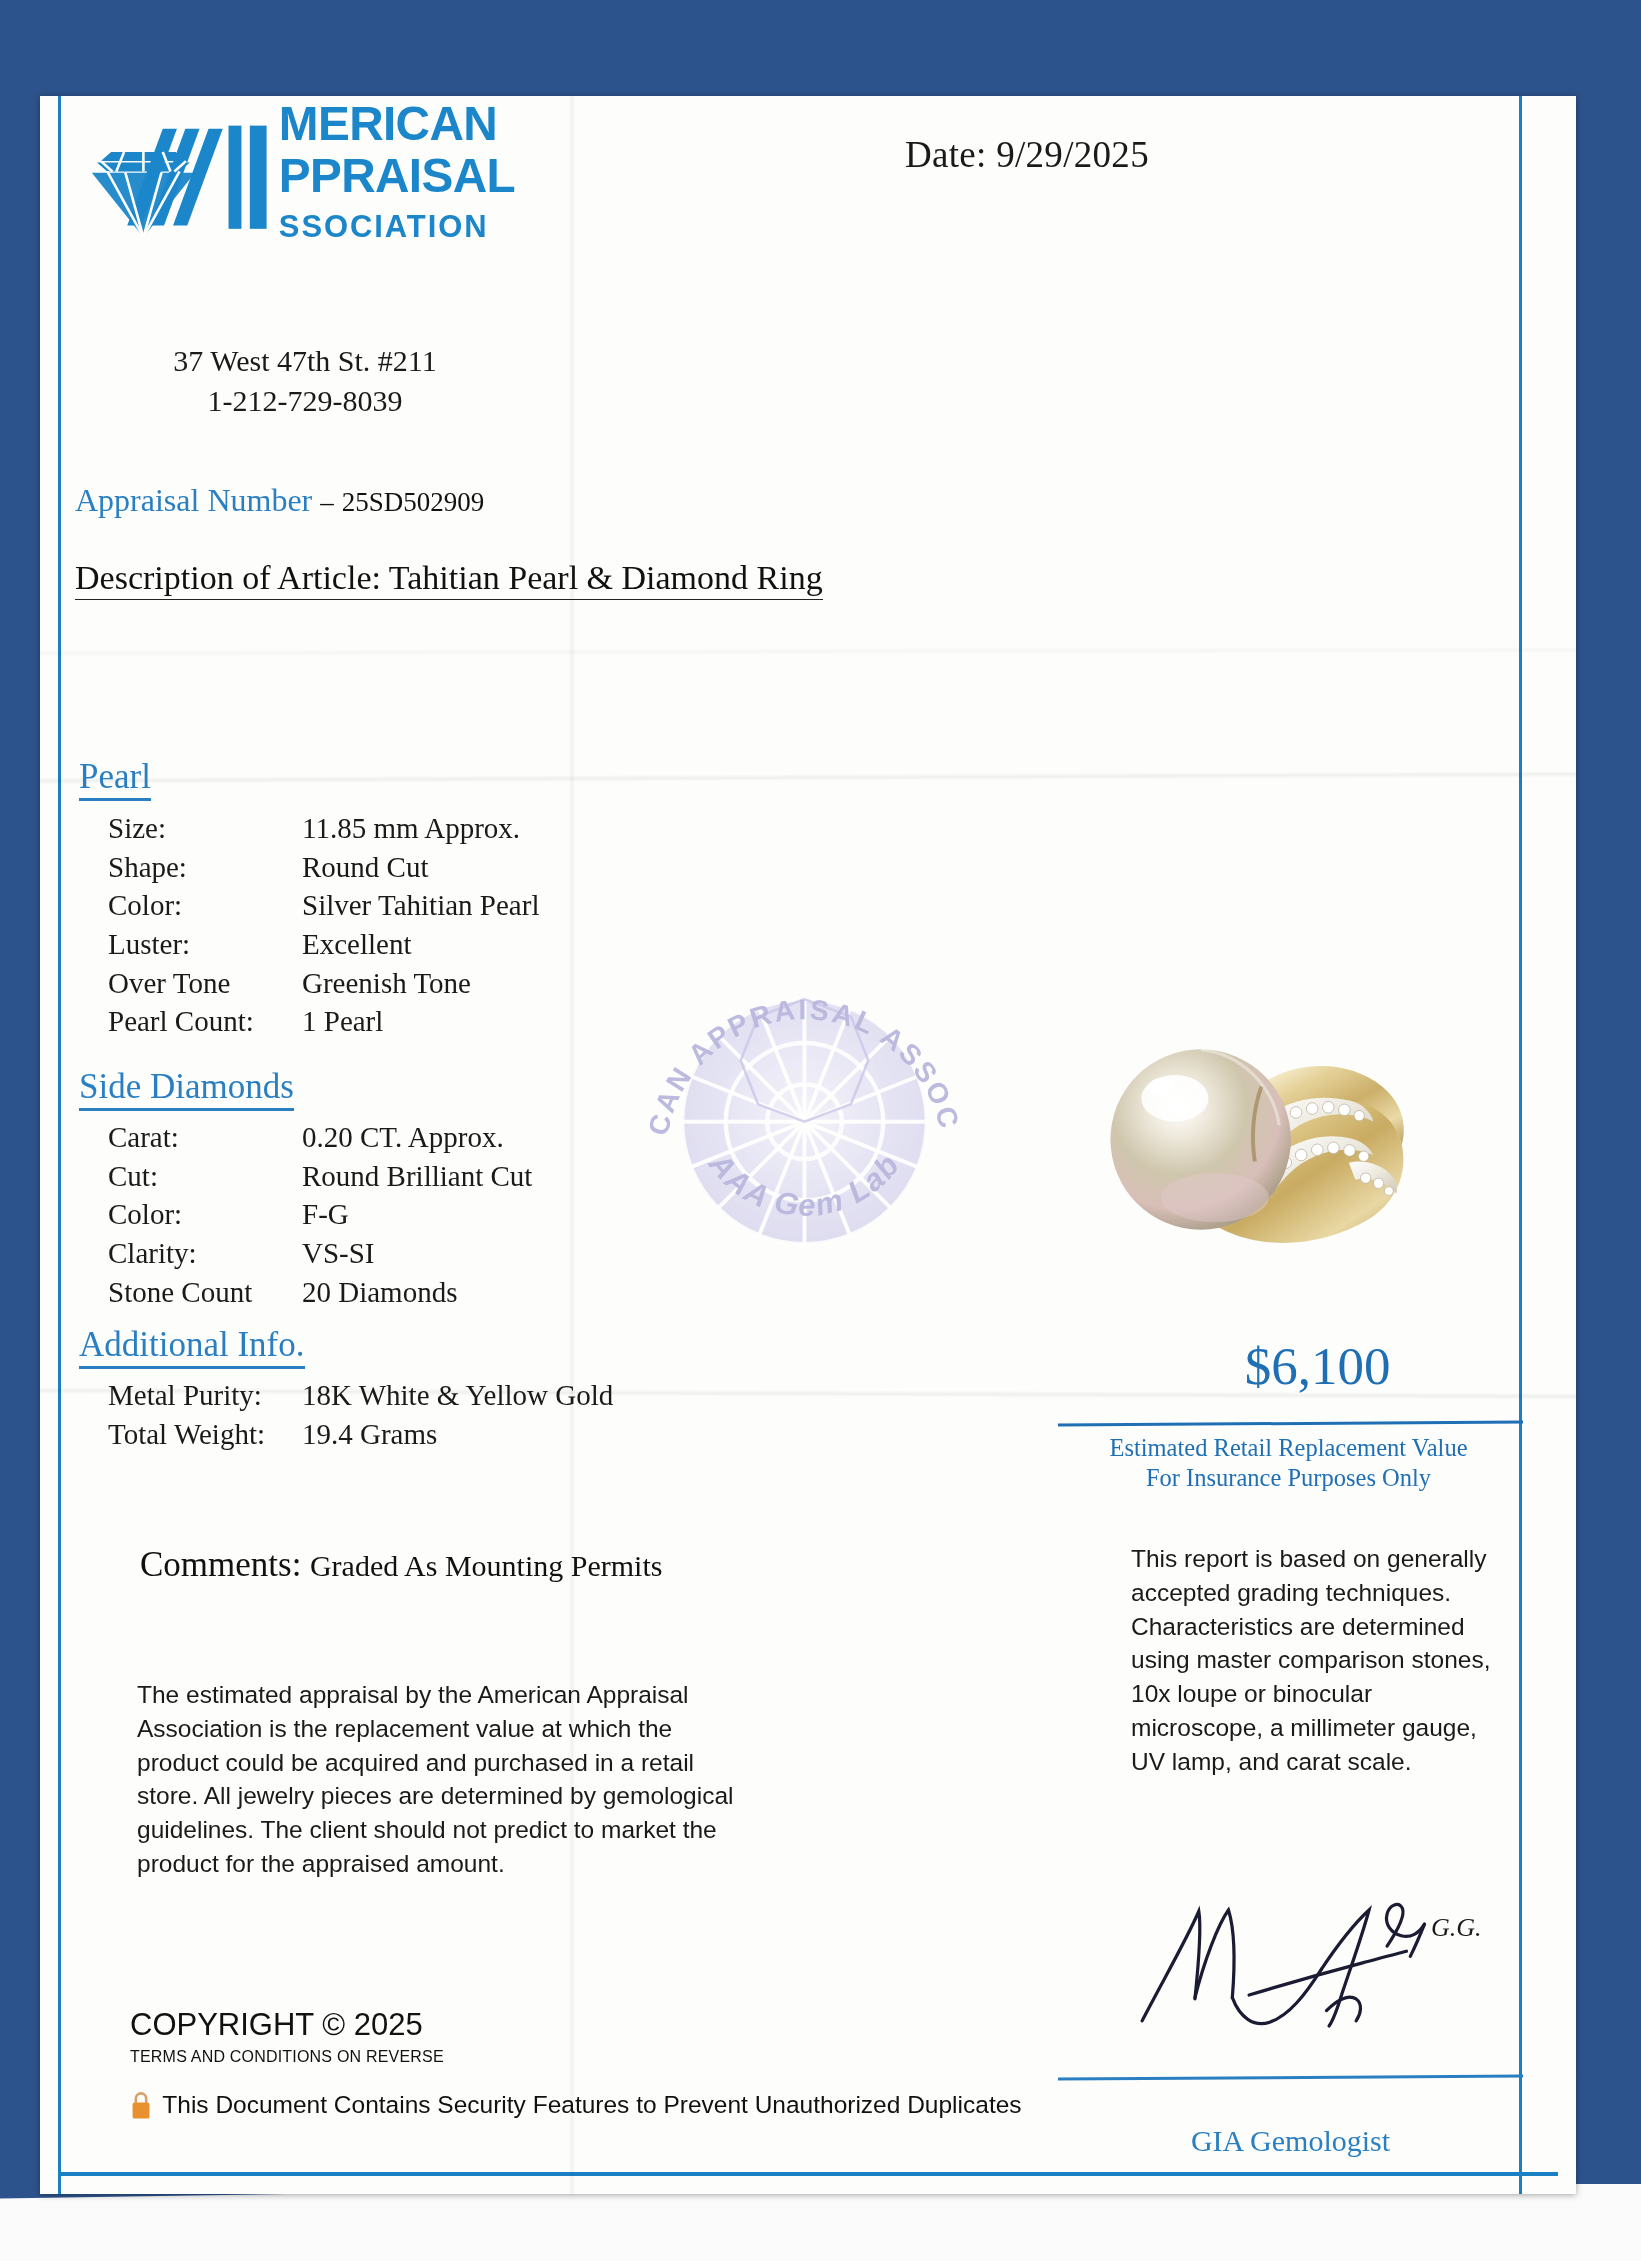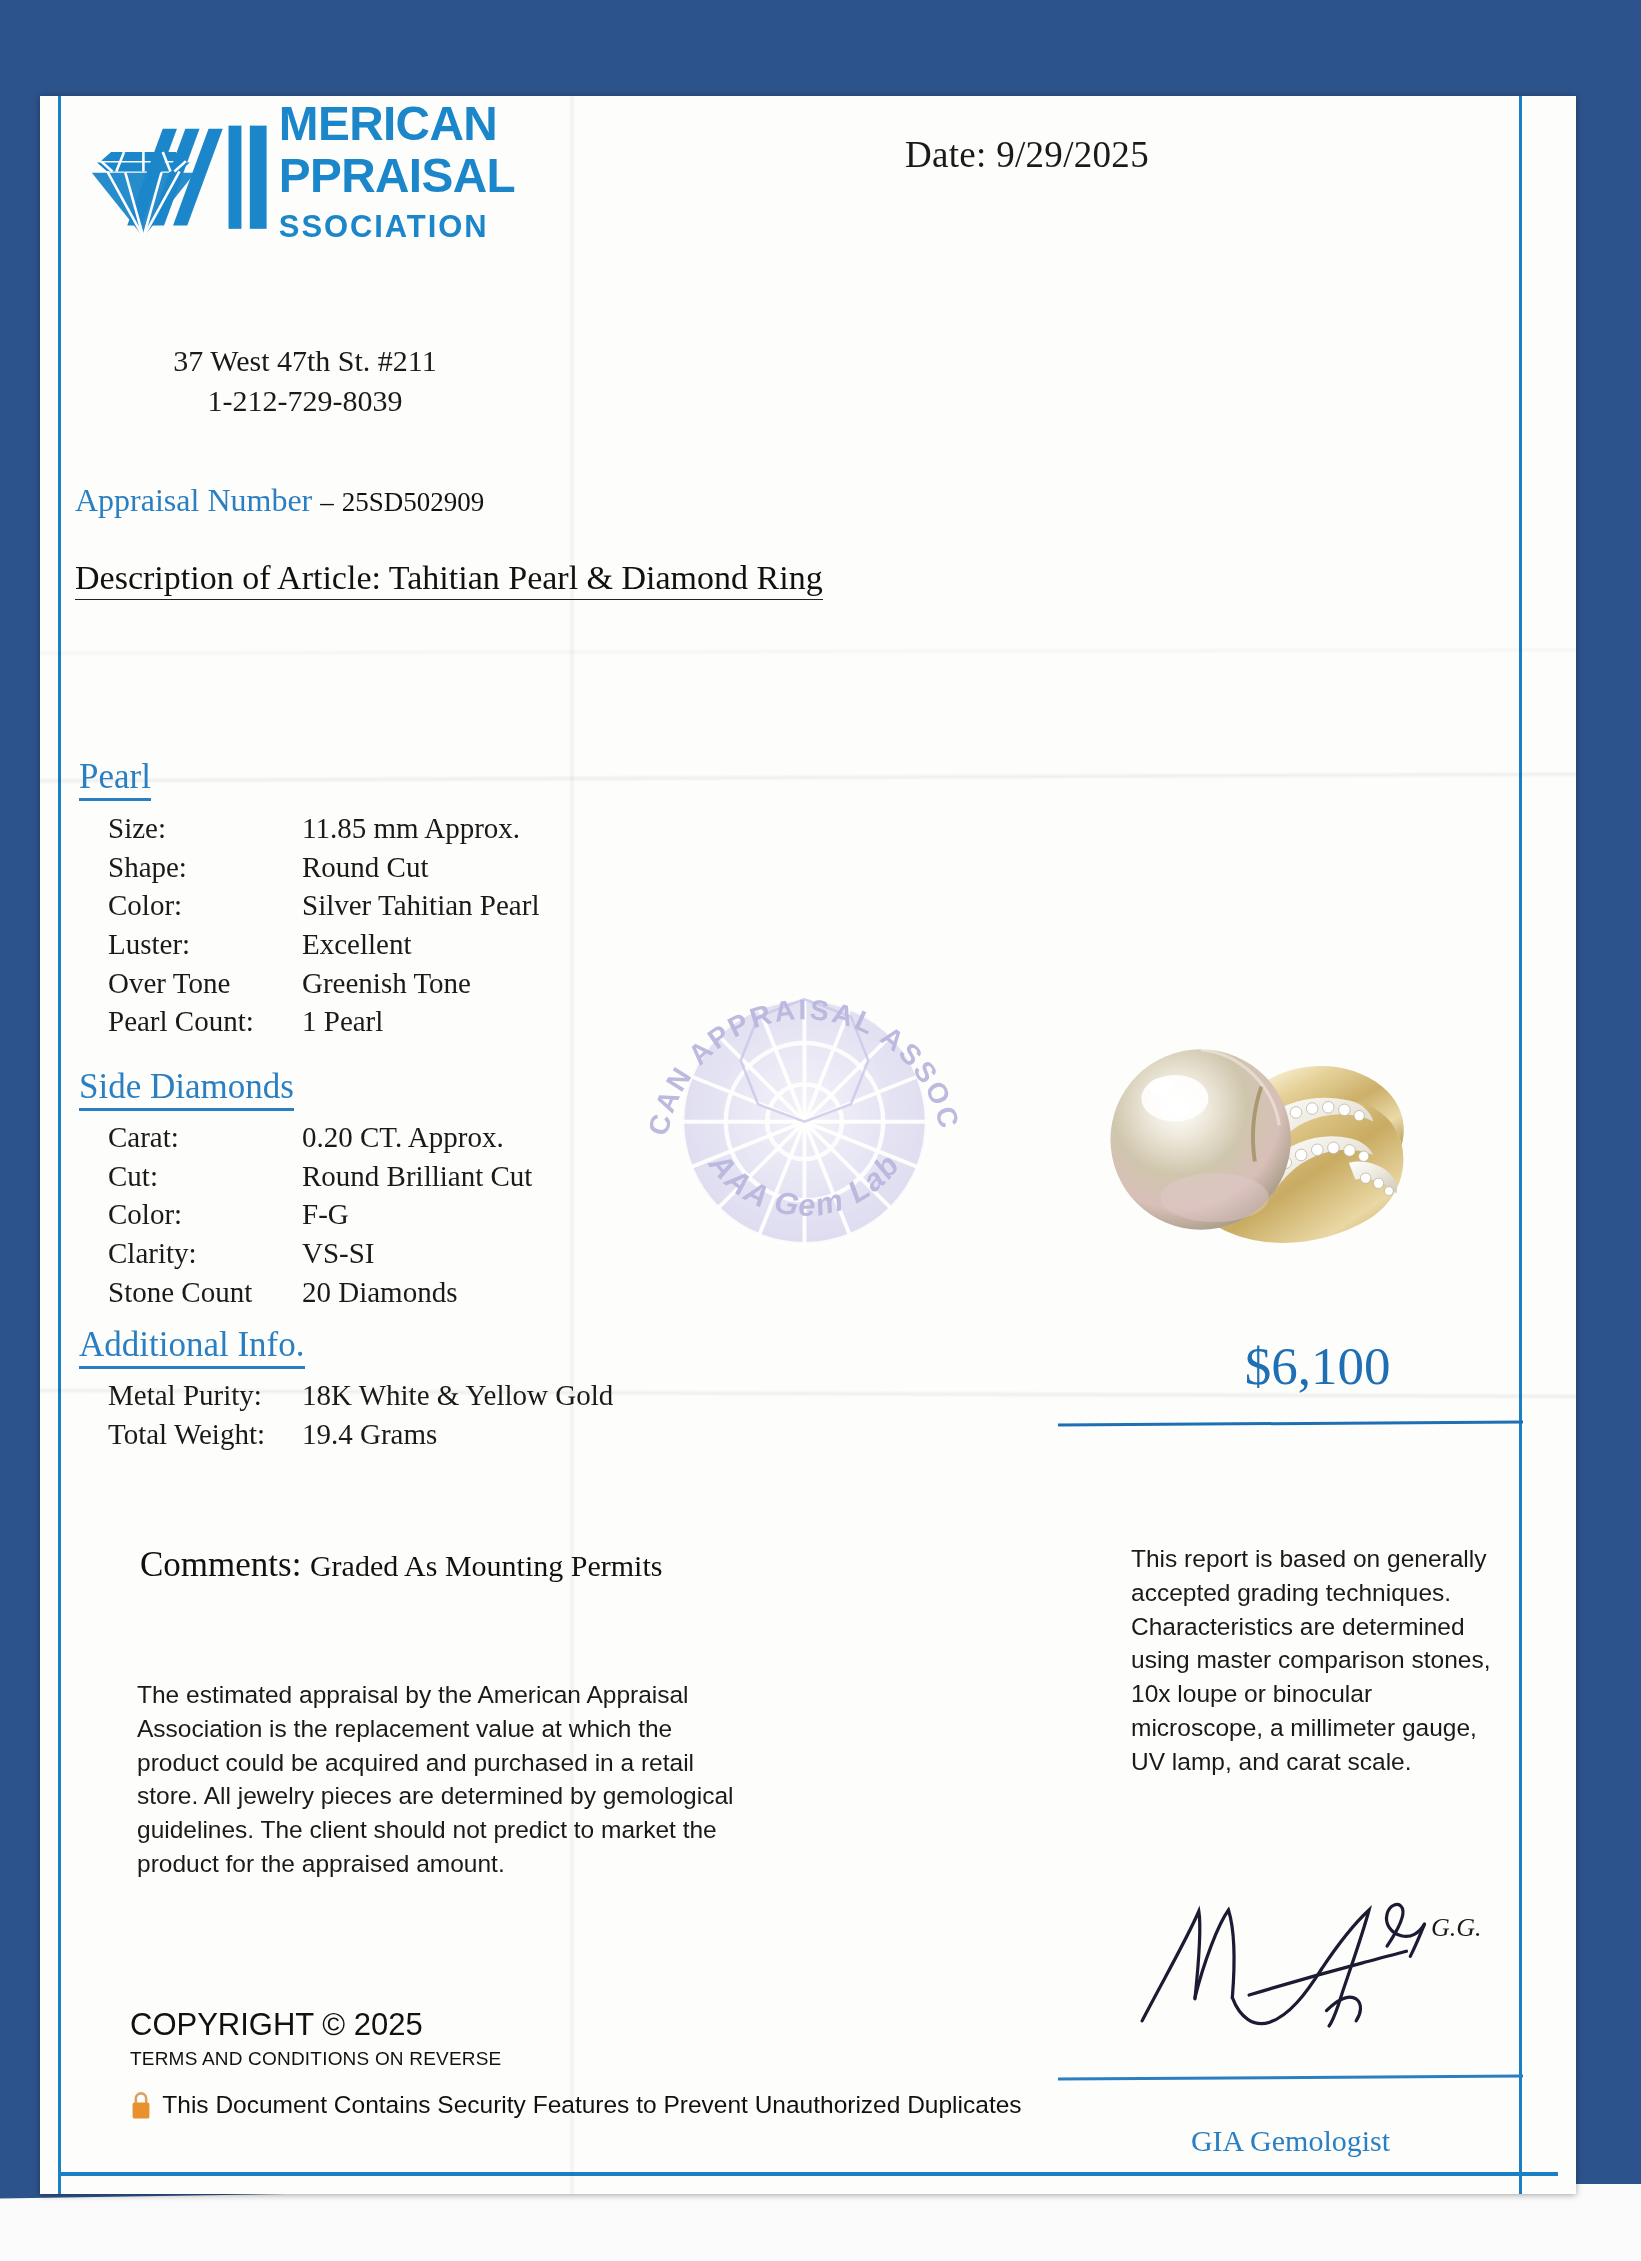--- a/index.html
+++ b/index.html
@@ -304,21 +304,21 @@
     font-family: "Liberation Sans", sans-serif;
     font-size: 31px;
     color: #111;
     white-space: nowrap;
   }
   .terms {
     position: absolute;
     left: 90px;
     top: 1952px;
     font-family: "Liberation Sans", sans-serif;
-    font-size: 19px;
+    font-size: 16px;
     letter-spacing: 0.2px;
     color: #111;
     white-space: nowrap;
   }
   .security-row {
     position: absolute;
     left: 90px;
     top: 1994px;
     display: flex;
     align-items: center;
@@ -572,20 +572,24 @@
         <ellipse cx="108" cy="150" rx="20" ry="14" fill="#ffffff"></ellipse>
         <ellipse cx="190" cy="322" rx="84" ry="38" fill="#e3c9cd" opacity="0.45"></ellipse>
         <path d="M168,92 A140,140 0 0 1 290,210" fill="none" stroke="#ffffff" stroke-width="5" opacity="0.4"></path>
 
         <path d="M262,150 C250,186 246,226 252,266" fill="none" stroke="#8c7440" stroke-width="6" opacity="0.55"></path>
       </svg>
     </div>
 
     <div class="value-amount">$6,100</div>
     <div class="value-rule"></div>
+    <div class="value-caption">
+      <div>Estimated Retail Replacement Value</div>
+      <div>For Insurance Purposes Only</div>
+    </div>
 
     <div class="comments-line">
       <span class="cm-label">Comments:</span>
       <span class="cm-value">Graded As Mounting Permits</span>
     </div>
 
     <div class="disclaimer-left">The estimated appraisal by the American Appraisal Association is the replacement value at which the product could be acquired and purchased in a retail store. All jewelry pieces are determined by gemological guidelines. The client should not predict to market the product for the appraised amount.</div>
 
     <div class="report-note">This report is based on generally accepted grading techniques. Characteristics are determined using master comparison stones, 10x loupe or binocular microscope, a millimeter gauge, UV lamp, and carat scale.</div>
 

